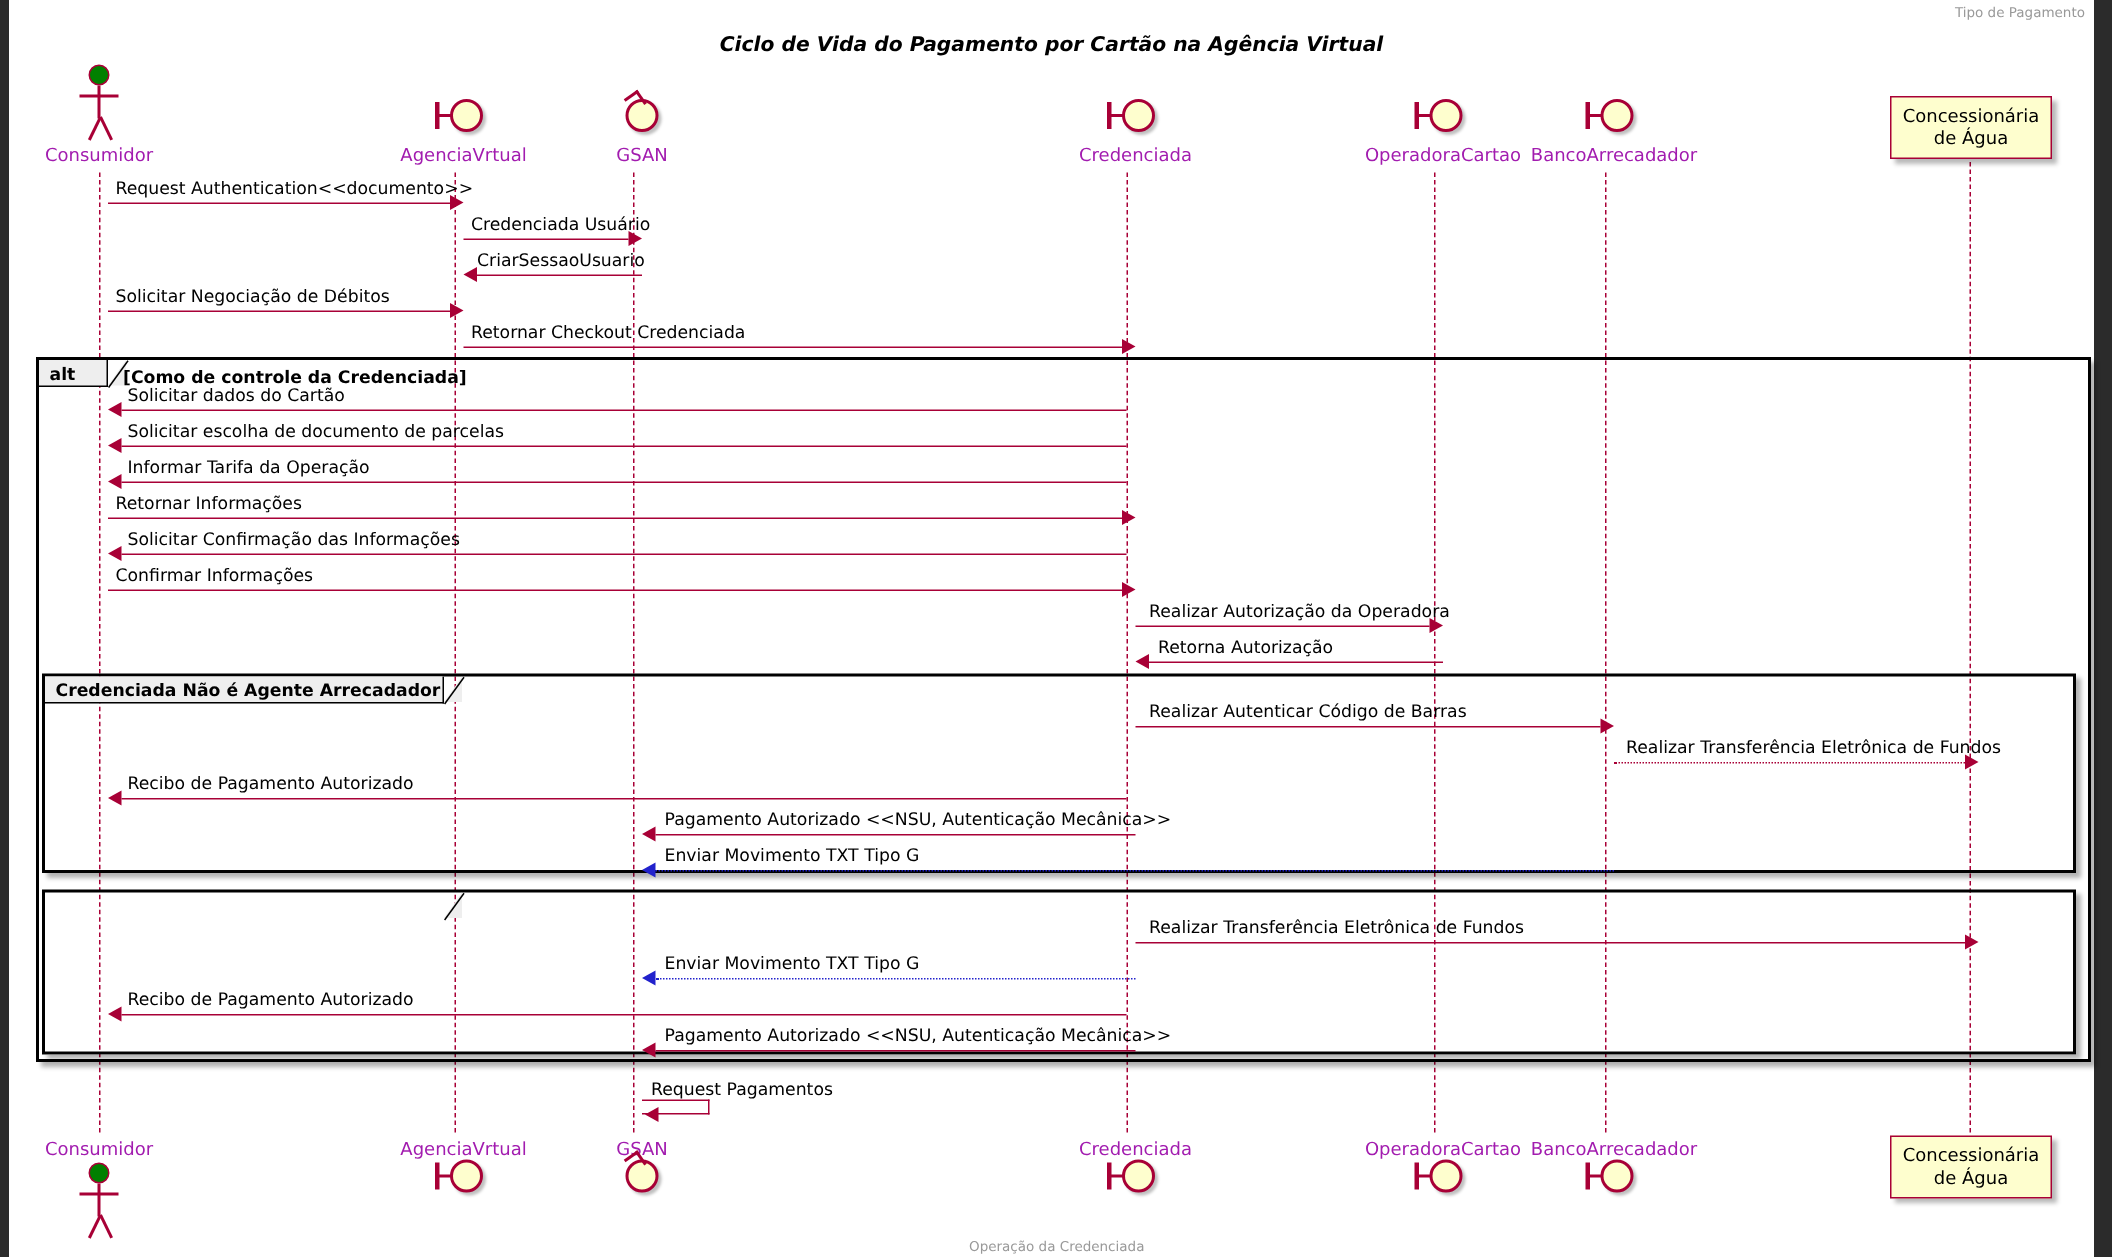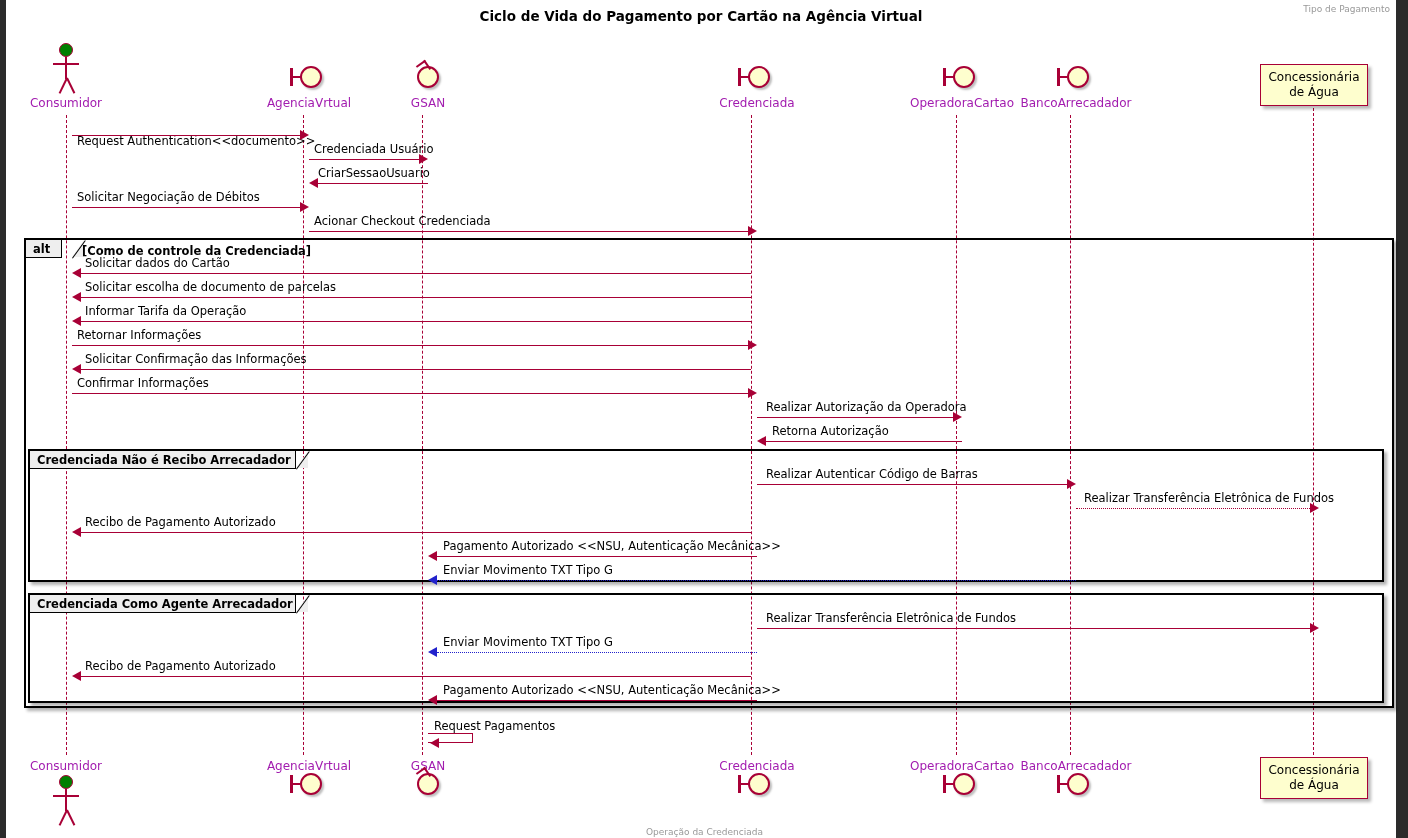--- a/index.html
+++ b/index.html
@@ -52,21 +52,21 @@
   .selfbox{position:absolute;border:1.4px solid #A80036;border-left:none;box-sizing:border-box;}
 </style>
 </head>
 <body>
 
 <div id="page">
   <div id="canvas">
 
     <div class="corner-note" style="right:6px;top:4px;">Tipo de Pagamento</div>
 
-    <div class="title" style="left:0;right:0;top:8px;text-align:center;">Ciclo de Vida do Pagamento por Cartão na Agência Virtual</div>
+    <div class="title" style="left:0;right:0;top:22px;text-align:center;font-style:italic;">Ciclo de Vida do Pagamento por Cartão na Agência Virtual</div>
 
     <div class="lifeline" style="left:60px;top:115px;height:640px;"></div>
     <div class="lifeline" style="left:297px;top:115px;height:640px;"></div>
     <div class="lifeline" style="left:416px;top:115px;height:640px;"></div>
     <div class="lifeline" style="left:745px;top:115px;height:640px;"></div>
     <div class="lifeline" style="left:950px;top:115px;height:640px;"></div>
     <div class="lifeline" style="left:1064px;top:115px;height:640px;"></div>
     <div class="lifeline" style="left:1307px;top:108px;height:647px;"></div>
 
     <div class="actor" style="left:60px;top:43px;">
@@ -110,42 +110,42 @@
       <div class="stem"></div>
       <div class="circ"></div>
     </div>
     <div class="pname" style="left:1000px;top:96px;width:140px;">BancoArrecadador</div>
 
     <div class="entbox" style="left:1254px;top:64px;width:108px;height:42px;">
       <div>Concessionária</div>
       <div>de Água</div>
     </div>
 
-    <div class="txt" style="left:71px;top:136px;">Request Authentication&lt;&lt;documento&gt;&gt;</div>
+    <div class="txt" style="left:71px;top:120px;">Request Authentication&lt;&lt;documento&gt;&gt;</div>
     <div class="mline" style="left:66px;top:135px;width:228px;"></div>
     <div class="ahead r" style="left:294px;top:130px;"></div>
 
     <div class="txt" style="left:308px;top:144px;">Credenciada Usuário</div>
     <div class="mline" style="left:303px;top:159px;width:110px;"></div>
     <div class="ahead r" style="left:413px;top:154px;"></div>
 
     <div class="txt" style="left:312px;top:168px;">CriarSessaoUsuario</div>
     <div class="mline" style="left:312px;top:183px;width:110px;"></div>
     <div class="ahead l" style="left:303px;top:178px;"></div>
 
     <div class="txt" style="left:71px;top:192px;">Solicitar Negociação de Débitos</div>
     <div class="mline" style="left:66px;top:207px;width:228px;"></div>
     <div class="ahead r" style="left:294px;top:202px;"></div>
 
-    <div class="txt" style="left:308px;top:216px;">Acionar Checkout Credenciada</div>
+    <div class="txt" style="left:308px;top:216px;">Retornar Checkout Credenciada</div>
     <div class="mline" style="left:303px;top:231px;width:439px;"></div>
     <div class="ahead r" style="left:742px;top:226px;"></div>
 
     <div class="frag" style="left:18px;top:238px;width:1370px;height:470px;"></div>
-    <div class="fraglabel" style="left:20px;top:240px;width:36px;height:18px;">alt</div>
+    <div class="fraglabel" style="left:20px;top:240px;width:46px;height:18px;">alt</div>
     <div class="fragnotch" style="left:66px;top:240px;"></div>
     <div class="notchline" style="left:66px;top:258px;width:21.8px;transform:rotate(-54deg);"></div>
     <div class="guard" style="left:76px;top:244px;">[Como de controle da Credenciada]</div>
 
     <div class="txt" style="left:79px;top:258px;">Solicitar dados do Cartão</div>
     <div class="mline" style="left:75px;top:273px;width:670px;"></div>
     <div class="ahead l" style="left:66px;top:268px;"></div>
 
     <div class="txt" style="left:79px;top:282px;">Solicitar escolha de documento de parcelas</div>
     <div class="mline" style="left:75px;top:297px;width:670px;"></div>
@@ -169,21 +169,21 @@
 
     <div class="txt" style="left:760px;top:402px;">Realizar Autorização da Operadora</div>
     <div class="mline" style="left:751px;top:417px;width:196px;"></div>
     <div class="ahead r" style="left:947px;top:412px;"></div>
 
     <div class="txt" style="left:766px;top:426px;">Retorna Autorização</div>
     <div class="mline" style="left:760px;top:441px;width:196px;"></div>
     <div class="ahead l" style="left:751px;top:436px;"></div>
 
     <div class="frag inner" style="left:22px;top:449px;width:1356px;height:133px;"></div>
-    <div class="fraglabel" style="left:24px;top:451px;width:266px;height:18px;">Credenciada Não é Recibo Arrecadador</div>
+    <div class="fraglabel" style="left:24px;top:451px;width:266px;height:18px;">Credenciada Não é Agente Arrecadador</div>
     <div class="fragnotch" style="left:290px;top:451px;"></div>
     <div class="notchline" style="left:290px;top:469px;width:21.8px;transform:rotate(-54deg);"></div>
 
     <div class="txt" style="left:760px;top:469px;">Realizar Autenticar Código de Barras</div>
     <div class="mline" style="left:751px;top:484px;width:310px;"></div>
     <div class="ahead r" style="left:1061px;top:479px;"></div>
 
     <div class="txt" style="left:1078px;top:493px;">Realizar Transferência Eletrônica de Fundos</div>
     <div class="mline dotted" style="left:1070px;top:508px;width:234px;"></div>
     <div class="ahead r" style="left:1304px;top:503px;"></div>
@@ -194,21 +194,20 @@
 
     <div class="txt" style="left:437px;top:541px;">Pagamento Autorizado &lt;&lt;NSU, Autenticação Mecânica&gt;&gt;</div>
     <div class="mline" style="left:431px;top:556px;width:320px;"></div>
     <div class="ahead l" style="left:422px;top:551px;"></div>
 
     <div class="txt" style="left:437px;top:565px;">Enviar Movimento TXT Tipo G</div>
     <div class="mline blue" style="left:431px;top:580px;width:639px;"></div>
     <div class="ahead l blue" style="left:422px;top:575px;"></div>
 
     <div class="frag inner" style="left:22px;top:593px;width:1356px;height:110px;"></div>
-    <div class="fraglabel" style="left:24px;top:595px;width:266px;height:18px;">Credenciada Como Agente Arrecadador</div>
     <div class="fragnotch" style="left:290px;top:595px;"></div>
     <div class="notchline" style="left:290px;top:613px;width:21.8px;transform:rotate(-54deg);"></div>
 
     <div class="txt" style="left:760px;top:613px;">Realizar Transferência Eletrônica de Fundos</div>
     <div class="mline" style="left:751px;top:628px;width:553px;"></div>
     <div class="ahead r" style="left:1304px;top:623px;"></div>
 
     <div class="txt" style="left:437px;top:637px;">Enviar Movimento TXT Tipo G</div>
     <div class="mline blue" style="left:431px;top:652px;width:320px;"></div>
     <div class="ahead l blue" style="left:422px;top:647px;"></div>

